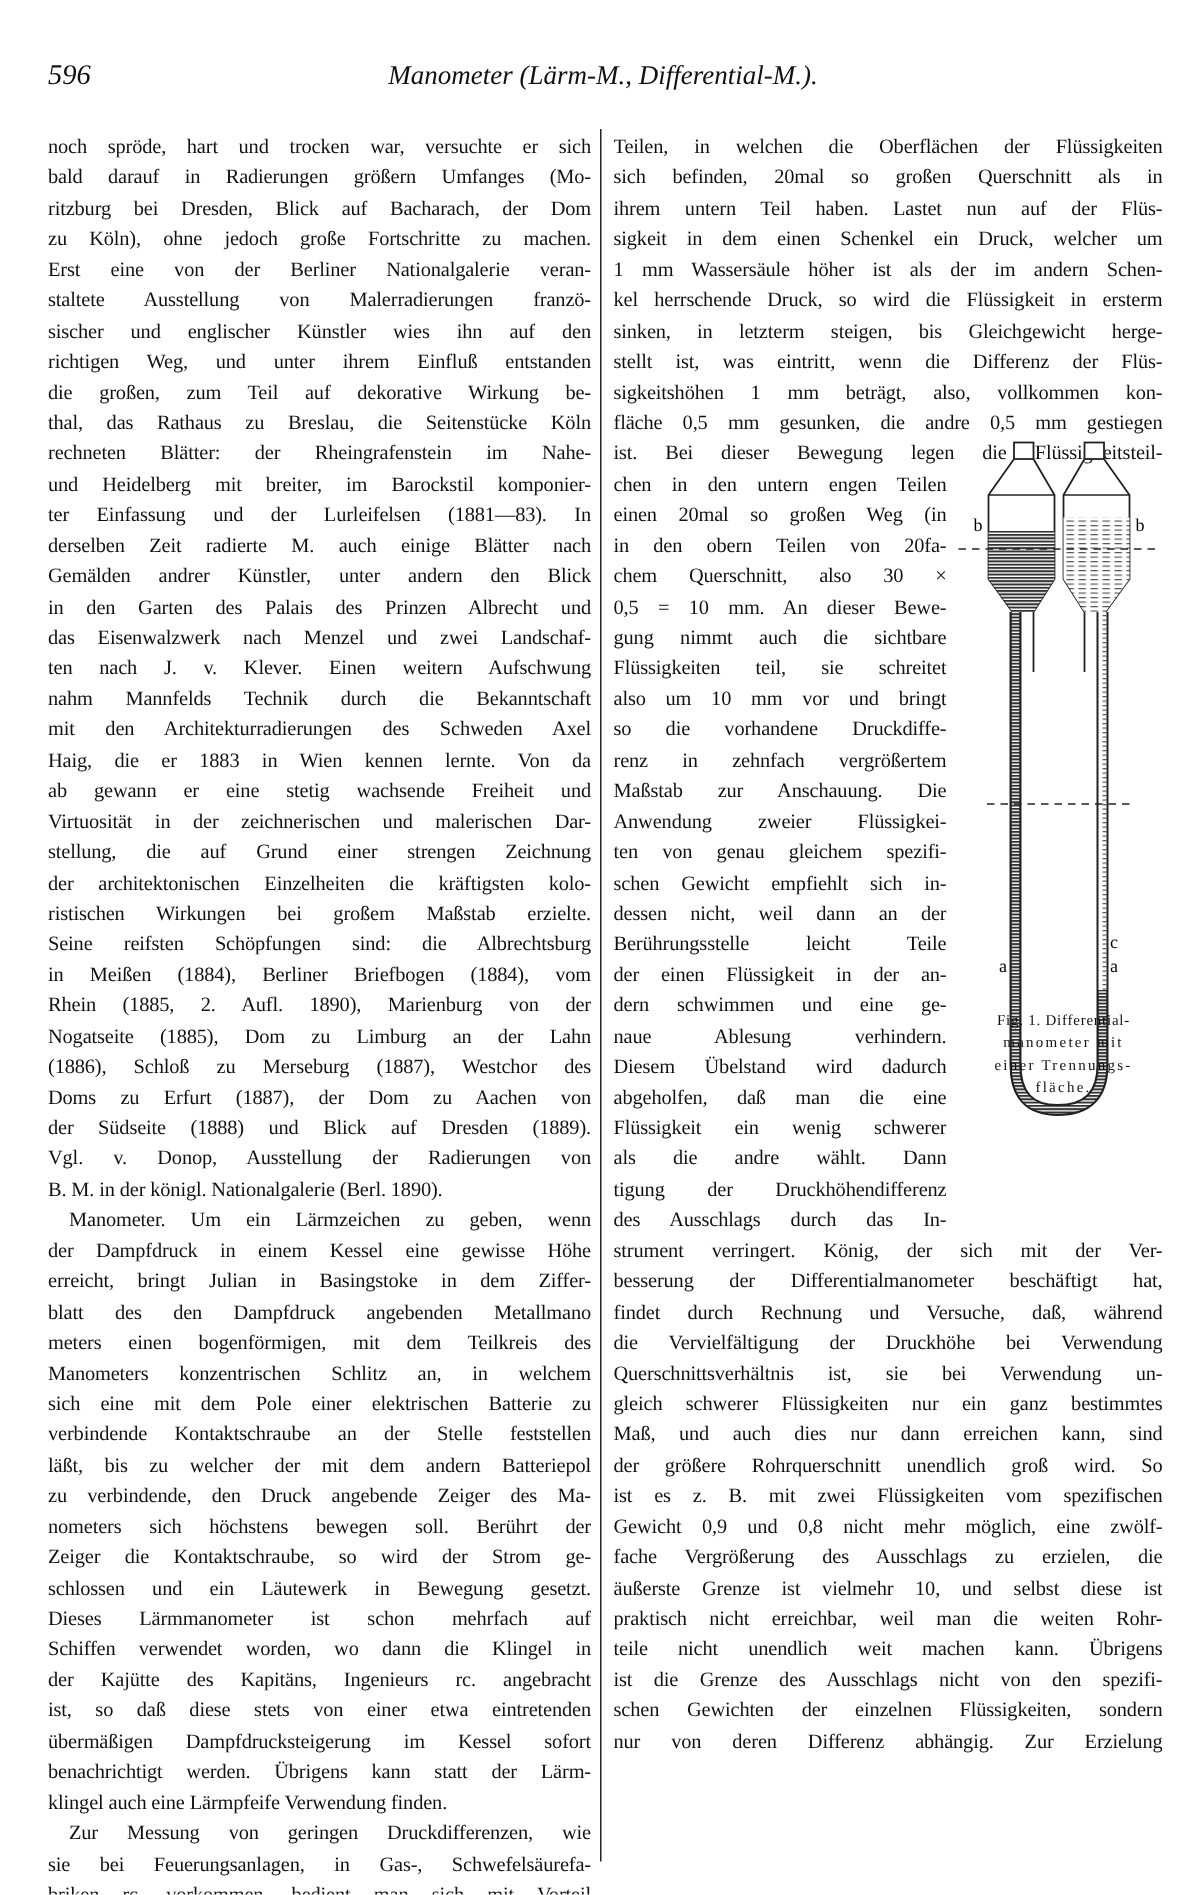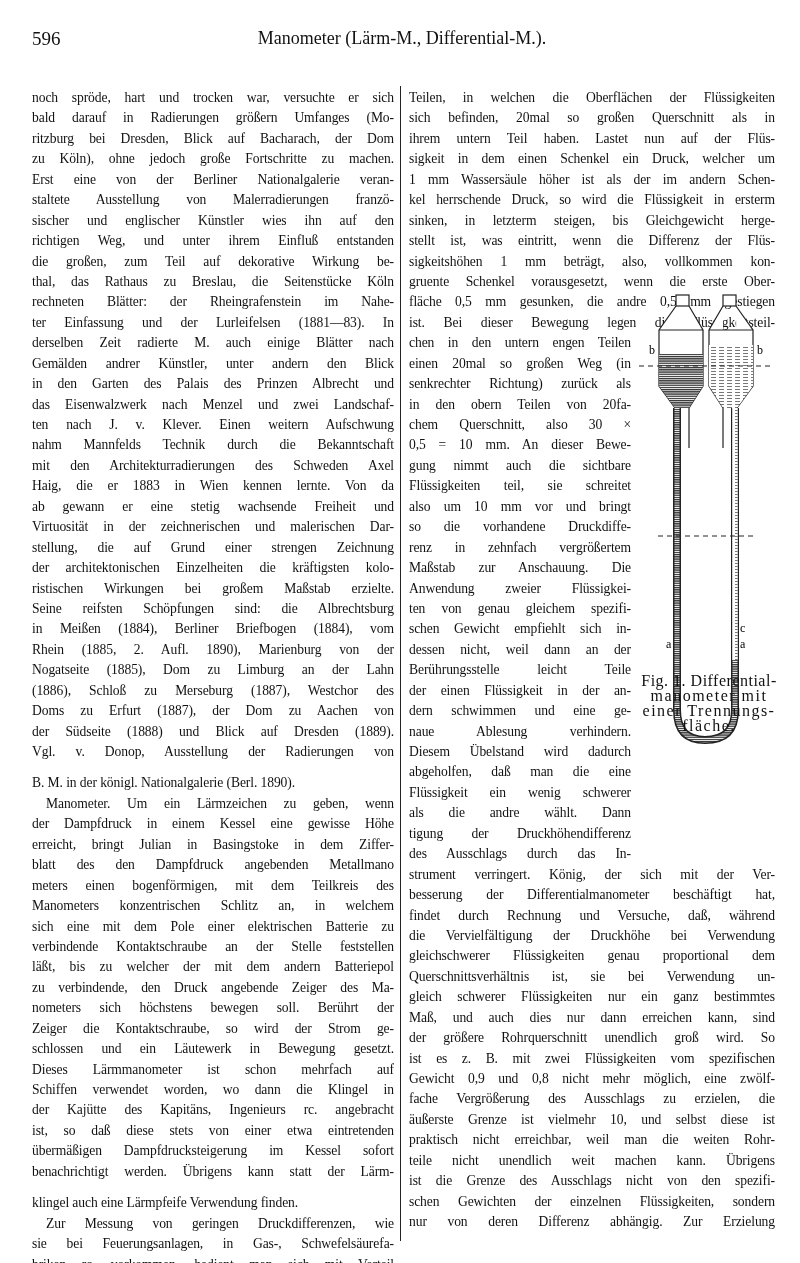--- a/index.html
+++ b/index.html
@@ -1,32 +1,32 @@
 <!DOCTYPE html>
 <html><head>
 <meta charset="utf-8">
 <style>
   html, body { margin: 0; padding: 0; background: #fff; }
   body { width: 800px; height: 1263px; position: relative; overflow: hidden;
          font-family: "DejaVu Serif", serif; color: #111; }
-  .header { position: absolute; top: 28px; left: 32px; width: 740px; height: 24px; }
+  .header { position: absolute; top: 40px; left: 32px; width: 740px; height: 24px; font-style: italic; }
   .page-num { position: absolute; left: 0; top: 0; font-size: 19px; font-family: "Liberation Serif", serif; }
   .running-title { position: absolute; left: 0; right: 0; top: 0; text-align: center; font-size: 18px; font-family: "Liberation Serif", serif; }
   .col { position: absolute; top: 88px; font-size: 13.6px; line-height: 20.45px; text-align: justify;
          font-family: "Liberation Serif", serif; letter-spacing: -0.1px; }
   .col-left { left: 32px; width: 362px; }
   .col-right { left: 409px; width: 366px; }
   .divider { position: absolute; left: 400px; top: 86px; width: 1.3px; height: 1155px; background: #222; }
   .line { display: block; white-space: nowrap; text-align-last: justify; text-align: justify; overflow: hidden; height: 20.45px; }
-  .line.last { text-align-last: left; margin-top: 11px; }
+  .line.last { text-align-last: left; }
   .lemma { font-weight: normal; }
   .narrow { width: 222px; }
   .figure { position: absolute; left: 623px; top: 290px; width: 170px; height: 470px; }
   .fig-caption { position: absolute; left: 620px; top: 673px; width: 178px; text-align: center;
-                 font-size: 16px; line-height: 15px; letter-spacing: 1.5px; font-family: "Liberation Serif", serif; }
+                 font-size: 10px; line-height: 15px; letter-spacing: 1.5px; font-family: "Liberation Serif", serif; }
   .fig-caption .fig-title { letter-spacing: 0.5px; }
 </style>
 </head>
 <body>
 
 <div class="header">
   <span class="page-num">596</span>
   <span class="running-title">Manometer (Lärm-M., Differential-M.).</span>
 </div>
 
@@ -35,20 +35,21 @@
     <span class="line">bald darauf in Radierungen größern Umfanges (Mo-</span>
     <span class="line">ritzburg bei Dresden, Blick auf Bacharach, der Dom</span>
     <span class="line">zu Köln), ohne jedoch große Fortschritte zu machen.</span>
     <span class="line">Erst eine von der Berliner Nationalgalerie veran-</span>
     <span class="line">staltete Ausstellung von Malerradierungen franzö-</span>
     <span class="line">sischer und englischer Künstler wies ihn auf den</span>
     <span class="line">richtigen Weg, und unter ihrem Einfluß entstanden</span>
     <span class="line">die großen, zum Teil auf dekorative Wirkung be-</span>
     <span class="line">thal, das Rathaus zu Breslau, die Seitenstücke Köln</span>
     <span class="line">rechneten Blätter: der Rheingrafenstein im Nahe-</span>
+    <span class="line">und Heidelberg mit breiter, im Barockstil komponier-</span>
     <span class="line">ter Einfassung und der Lurleifelsen (1881—83). In</span>
     <span class="line">derselben Zeit radierte M. auch einige Blätter nach</span>
     <span class="line">Gemälden andrer Künstler, unter andern den Blick</span>
     <span class="line">in den Garten des Palais des Prinzen Albrecht und</span>
     <span class="line">das Eisenwalzwerk nach Menzel und zwei Landschaf-</span>
     <span class="line">ten nach J. v. Klever. Einen weitern Aufschwung</span>
     <span class="line">nahm Mannfelds Technik durch die Bekanntschaft</span>
     <span class="line">mit den Architekturradierungen des Schweden Axel</span>
     <span class="line">Haig, die er 1883 in Wien kennen lernte. Von da</span>
     <span class="line">ab gewann er eine stetig wachsende Freiheit und</span>
@@ -93,26 +94,24 @@
 <div class="col col-right" id="col-right">
     <span class="line">Teilen, in welchen die Oberflächen der Flüssigkeiten</span>
     <span class="line">sich befinden, 20mal so großen Querschnitt als in</span>
     <span class="line">ihrem untern Teil haben. Lastet nun auf der Flüs-</span>
     <span class="line">sigkeit in dem einen Schenkel ein Druck, welcher um</span>
     <span class="line">1 mm Wassersäule höher ist als der im andern Schen-</span>
     <span class="line">kel herrschende Druck, so wird die Flüssigkeit in ersterm</span>
     <span class="line">sinken, in letzterm steigen, bis Gleichgewicht herge-</span>
     <span class="line">stellt ist, was eintritt, wenn die Differenz der Flüs-</span>
     <span class="line">sigkeitshöhen 1 mm beträgt, also, vollkommen kon-</span>
-    <span class="line">gruente Schenkel vorausgesetzt, wenn die erste Ober-</span>
     <span class="line">fläche 0,5 mm gesunken, die andre 0,5 mm gestiegen</span>
     <span class="line">ist. Bei dieser Bewegung legen die Flüssigkeitsteil-</span>
     <span class="line narrow">chen in den untern engen Teilen</span>
     <span class="line narrow">einen 20mal so großen Weg (in</span>
-    <span class="line narrow">senkrechter Richtung) zurück als</span>
     <span class="line narrow">in den obern Teilen von 20fa-</span>
     <span class="line narrow">chem Querschnitt, also 30 ×</span>
     <span class="line narrow">0,5 = 10 mm. An dieser Bewe-</span>
     <span class="line narrow">gung nimmt auch die sichtbare</span>
     <span class="line narrow">Flüssigkeiten teil, sie schreitet</span>
     <span class="line narrow">also um 10 mm vor und bringt</span>
     <span class="line narrow">so die vorhandene Druckdiffe-</span>
     <span class="line narrow">renz in zehnfach vergrößertem</span>
     <span class="line narrow">Maßstab zur Anschauung. Die</span>
     <span class="line narrow">Anwendung zweier Flüssigkei-</span>
@@ -126,21 +125,20 @@
     <span class="line narrow">Diesem Übelstand wird dadurch</span>
     <span class="line narrow">abgeholfen, daß man die eine</span>
     <span class="line narrow">Flüssigkeit ein wenig schwerer</span>
     <span class="line narrow">als die andre wählt. Dann</span>
     <span class="line narrow">tigung der Druckhöhendifferenz</span>
     <span class="line narrow">des Ausschlags durch das In-</span>
     <span class="line">strument verringert. König, der sich mit der Ver-</span>
     <span class="line">besserung der Differentialmanometer beschäftigt hat,</span>
     <span class="line">findet durch Rechnung und Versuche, daß, während</span>
     <span class="line">die Vervielfältigung der Druckhöhe bei Verwendung</span>
-    <span class="line">gleichschwerer Flüssigkeiten genau proportional dem</span>
     <span class="line">Querschnittsverhältnis ist, sie bei Verwendung un-</span>
     <span class="line">gleich schwerer Flüssigkeiten nur ein ganz bestimmtes</span>
     <span class="line">Maß, und auch dies nur dann erreichen kann, sind</span>
     <span class="line">der größere Rohrquerschnitt unendlich groß wird. So</span>
     <span class="line">ist es z. B. mit zwei Flüssigkeiten vom spezifischen</span>
     <span class="line">Gewicht 0,9 und 0,8 nicht mehr möglich, eine zwölf-</span>
     <span class="line">fache Vergrößerung des Ausschlags zu erzielen, die</span>
     <span class="line">äußerste Grenze ist vielmehr 10, und selbst diese ist</span>
     <span class="line">praktisch nicht erreichbar, weil man die weiten Rohr-</span>
     <span class="line">teile nicht unendlich weit machen kann. Übrigens</span>

